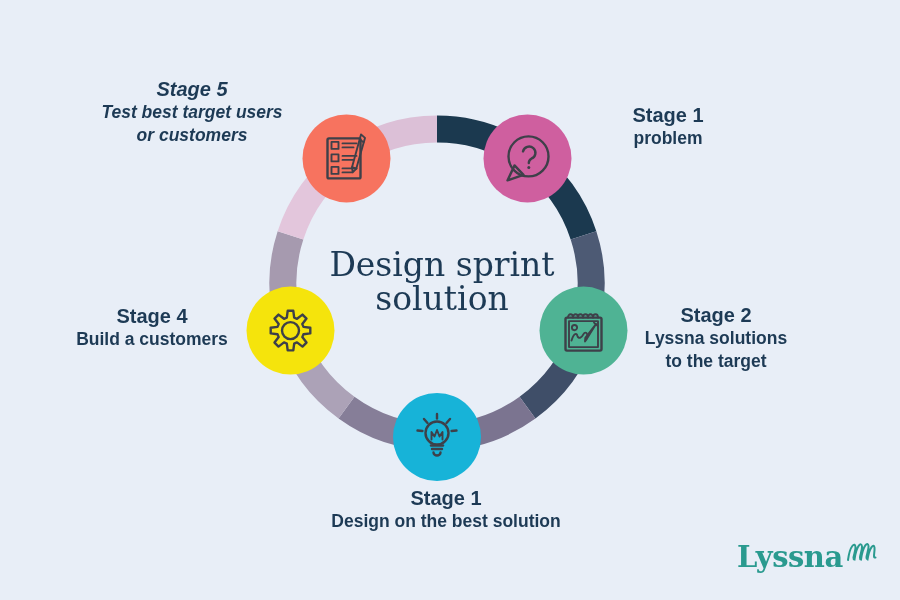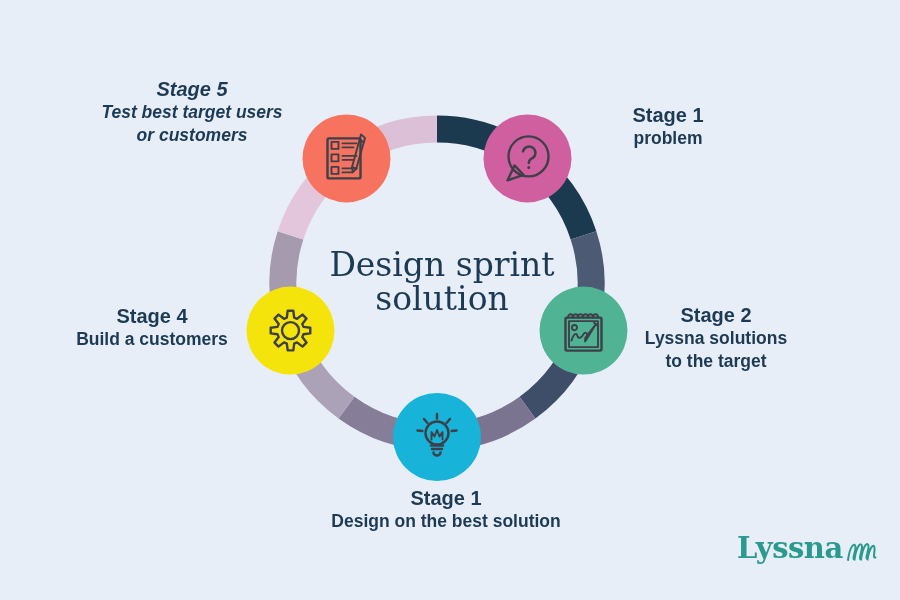--- a/index.html
+++ b/index.html
@@ -42,20 +42,21 @@
   .logo{
     position:absolute;left:737px;top:533px;
     display:flex;align-items:flex-start;
     color:#2a9a8f;
   }
   .logo-text{
     font-family:"DejaVu Serif","Liberation Serif",serif;
     font-weight:700;
     font-size:29px;line-height:30px;
     letter-spacing:-0.5px;
+    margin-top:9px;
   }
   .logo-mark{margin-left:3px;margin-top:2px;}
 </style>
 </head>
 <body>
 
 <div class="canvas">
 
   <svg class="ring-svg" width="900" height="600" viewBox="0 0 900 600">
 

